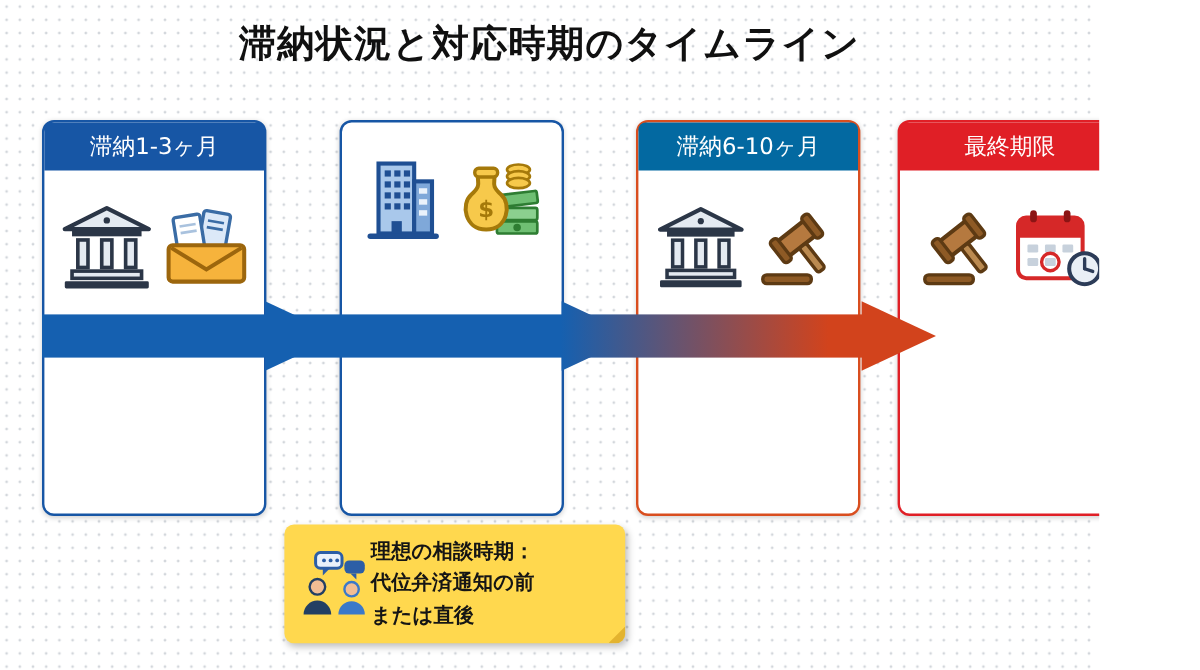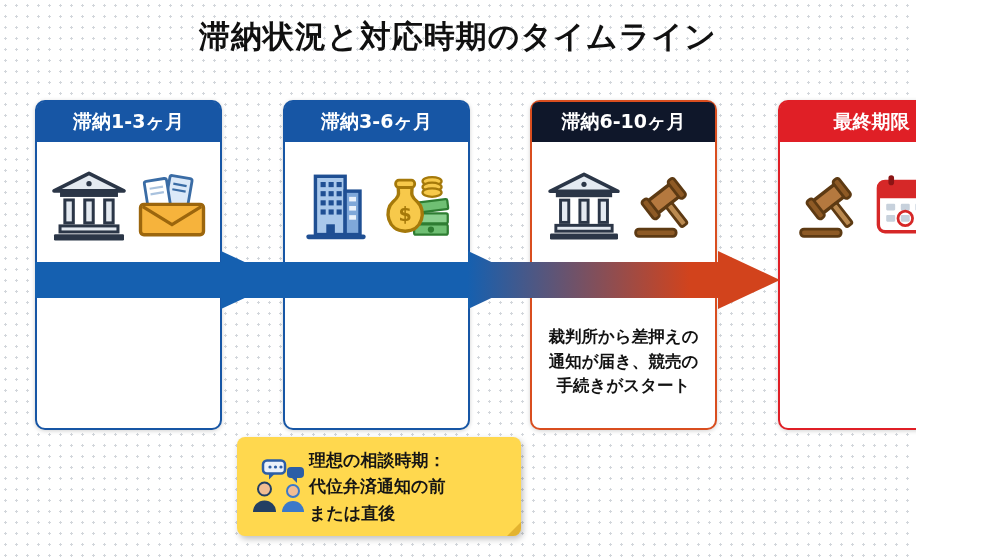--- a/index.html
+++ b/index.html
@@ -15,27 +15,27 @@
     text-align:center;font-size:31px;font-weight:800;color:#101010;letter-spacing:1px;
   }
   .card{
     position:absolute;top:100px;width:187px;height:330px;background:#fff;
     border-radius:10px;border:2.5px solid;box-shadow:0 1px 4px rgba(0,0,0,.18);
     box-sizing:border-box;z-index:2;
   }
   .c1{left:35px;border-color:#1756a5;}
   .c2{left:283px;border-color:#1756a5;}
   .c3{left:530px;border-color:#d94e1f;}
-  .c4{left:778px;border-color:#e01f26;}
+  .c4{left:748px;border-color:#e01f26;}
   .card-header{
     height:40px;display:flex;align-items:center;justify-content:center;
-    color:#fff;font-weight:700;font-size:19px;border-radius:6px 6px 0 0;
+    color:#fff;font-weight:400;font-size:19px;border-radius:6px 6px 0 0;
   }
   .hdr-blue{background:#1756a5;}
-  .hdr-orange{background:#0f172a;}
+  .hdr-orange{background:#0369a1;}
   .hdr-red{background:#e01f26;}
   .card-icons{display:flex;align-items:center;justify-content:center;gap:8px;height:112px;margin-top:8px;}
   .icon svg{display:block;}
   .card-text{
     position:absolute;top:202px;bottom:8px;left:6px;right:6px;margin:0;
     display:flex;align-items:center;justify-content:center;
     text-align:center;font-weight:700;font-size:16.5px;line-height:1.5;
     white-space:pre-line;color:#121212;
   }
   .arrow{position:absolute;left:35px;top:248px;width:745px;height:64px;z-index:6;}
@@ -87,21 +87,20 @@
             <line x1="13" y1="17" x2="25" y2="17" stroke="#a9c2de" stroke-width="2"></line>
           </g>
           <rect x="4" y="27" width="56" height="27" rx="3" fill="#f6b33c" stroke="#9c660d" stroke-width="3"></rect>
           <polyline points="6,29 32,45 58,29" fill="none" stroke="#9c660d" stroke-width="3"></polyline>
         </svg>
       </span>
     </div>
   </section>
 
   <section class="card c2">
-    <header class="card-header hdr-blue">滞納3-6ヶ月</header>
     <div class="card-icons">
       <span class="icon">
         <svg width="64" height="68" viewBox="0 0 56 58">
           <rect x="10" y="3" width="26" height="51" fill="#a9c8eb" stroke="#1f4f93" stroke-width="3"></rect>
           <g fill="#1f4f93">
             <rect x="14.5" y="8" width="4.5" height="4.5"></rect>
               <rect x="21.5" y="8" width="4.5" height="4.5"></rect>
               <rect x="28.5" y="8" width="4.5" height="4.5"></rect>
             <rect x="14.5" y="16" width="4.5" height="4.5"></rect>
               <rect x="21.5" y="16" width="4.5" height="4.5"></rect>
@@ -162,23 +161,20 @@
           <g transform="rotate(-38 30 22)">
             <rect x="17" y="15" width="26" height="14" rx="3" fill="#b5793f" stroke="#5d3a13" stroke-width="3"></rect>
             <rect x="12" y="12" width="6.5" height="20" rx="2.5" fill="#8e5a25" stroke="#5d3a13" stroke-width="2.5"></rect>
             <rect x="41.5" y="12" width="6.5" height="20" rx="2.5" fill="#8e5a25" stroke="#5d3a13" stroke-width="2.5"></rect>
             <rect x="27" y="29" width="6.5" height="23" rx="2" fill="#bb8a50" stroke="#5d3a13" stroke-width="2.5"></rect>
           </g>
           <rect x="5" y="49" width="36" height="6.5" rx="3" fill="#8e5a25" stroke="#5d3a13" stroke-width="2.5"></rect>
         </svg>
       </span>
     </div>
-    <p class="card-text">裁判所から差押えの
-通知が届き、競売の
-手続きがスタート</p>
   </section>
 
   <section class="card c4">
     <header class="card-header hdr-red">最終期限</header>
     <div class="card-icons">
       <span class="icon">
         <svg width="72" height="66" viewBox="0 0 64 57">
           <g transform="rotate(-38 30 22)">
             <rect x="17" y="15" width="26" height="14" rx="3" fill="#b5793f" stroke="#5d3a13" stroke-width="3"></rect>
             <rect x="12" y="12" width="6.5" height="20" rx="2.5" fill="#8e5a25" stroke="#5d3a13" stroke-width="2.5"></rect>

